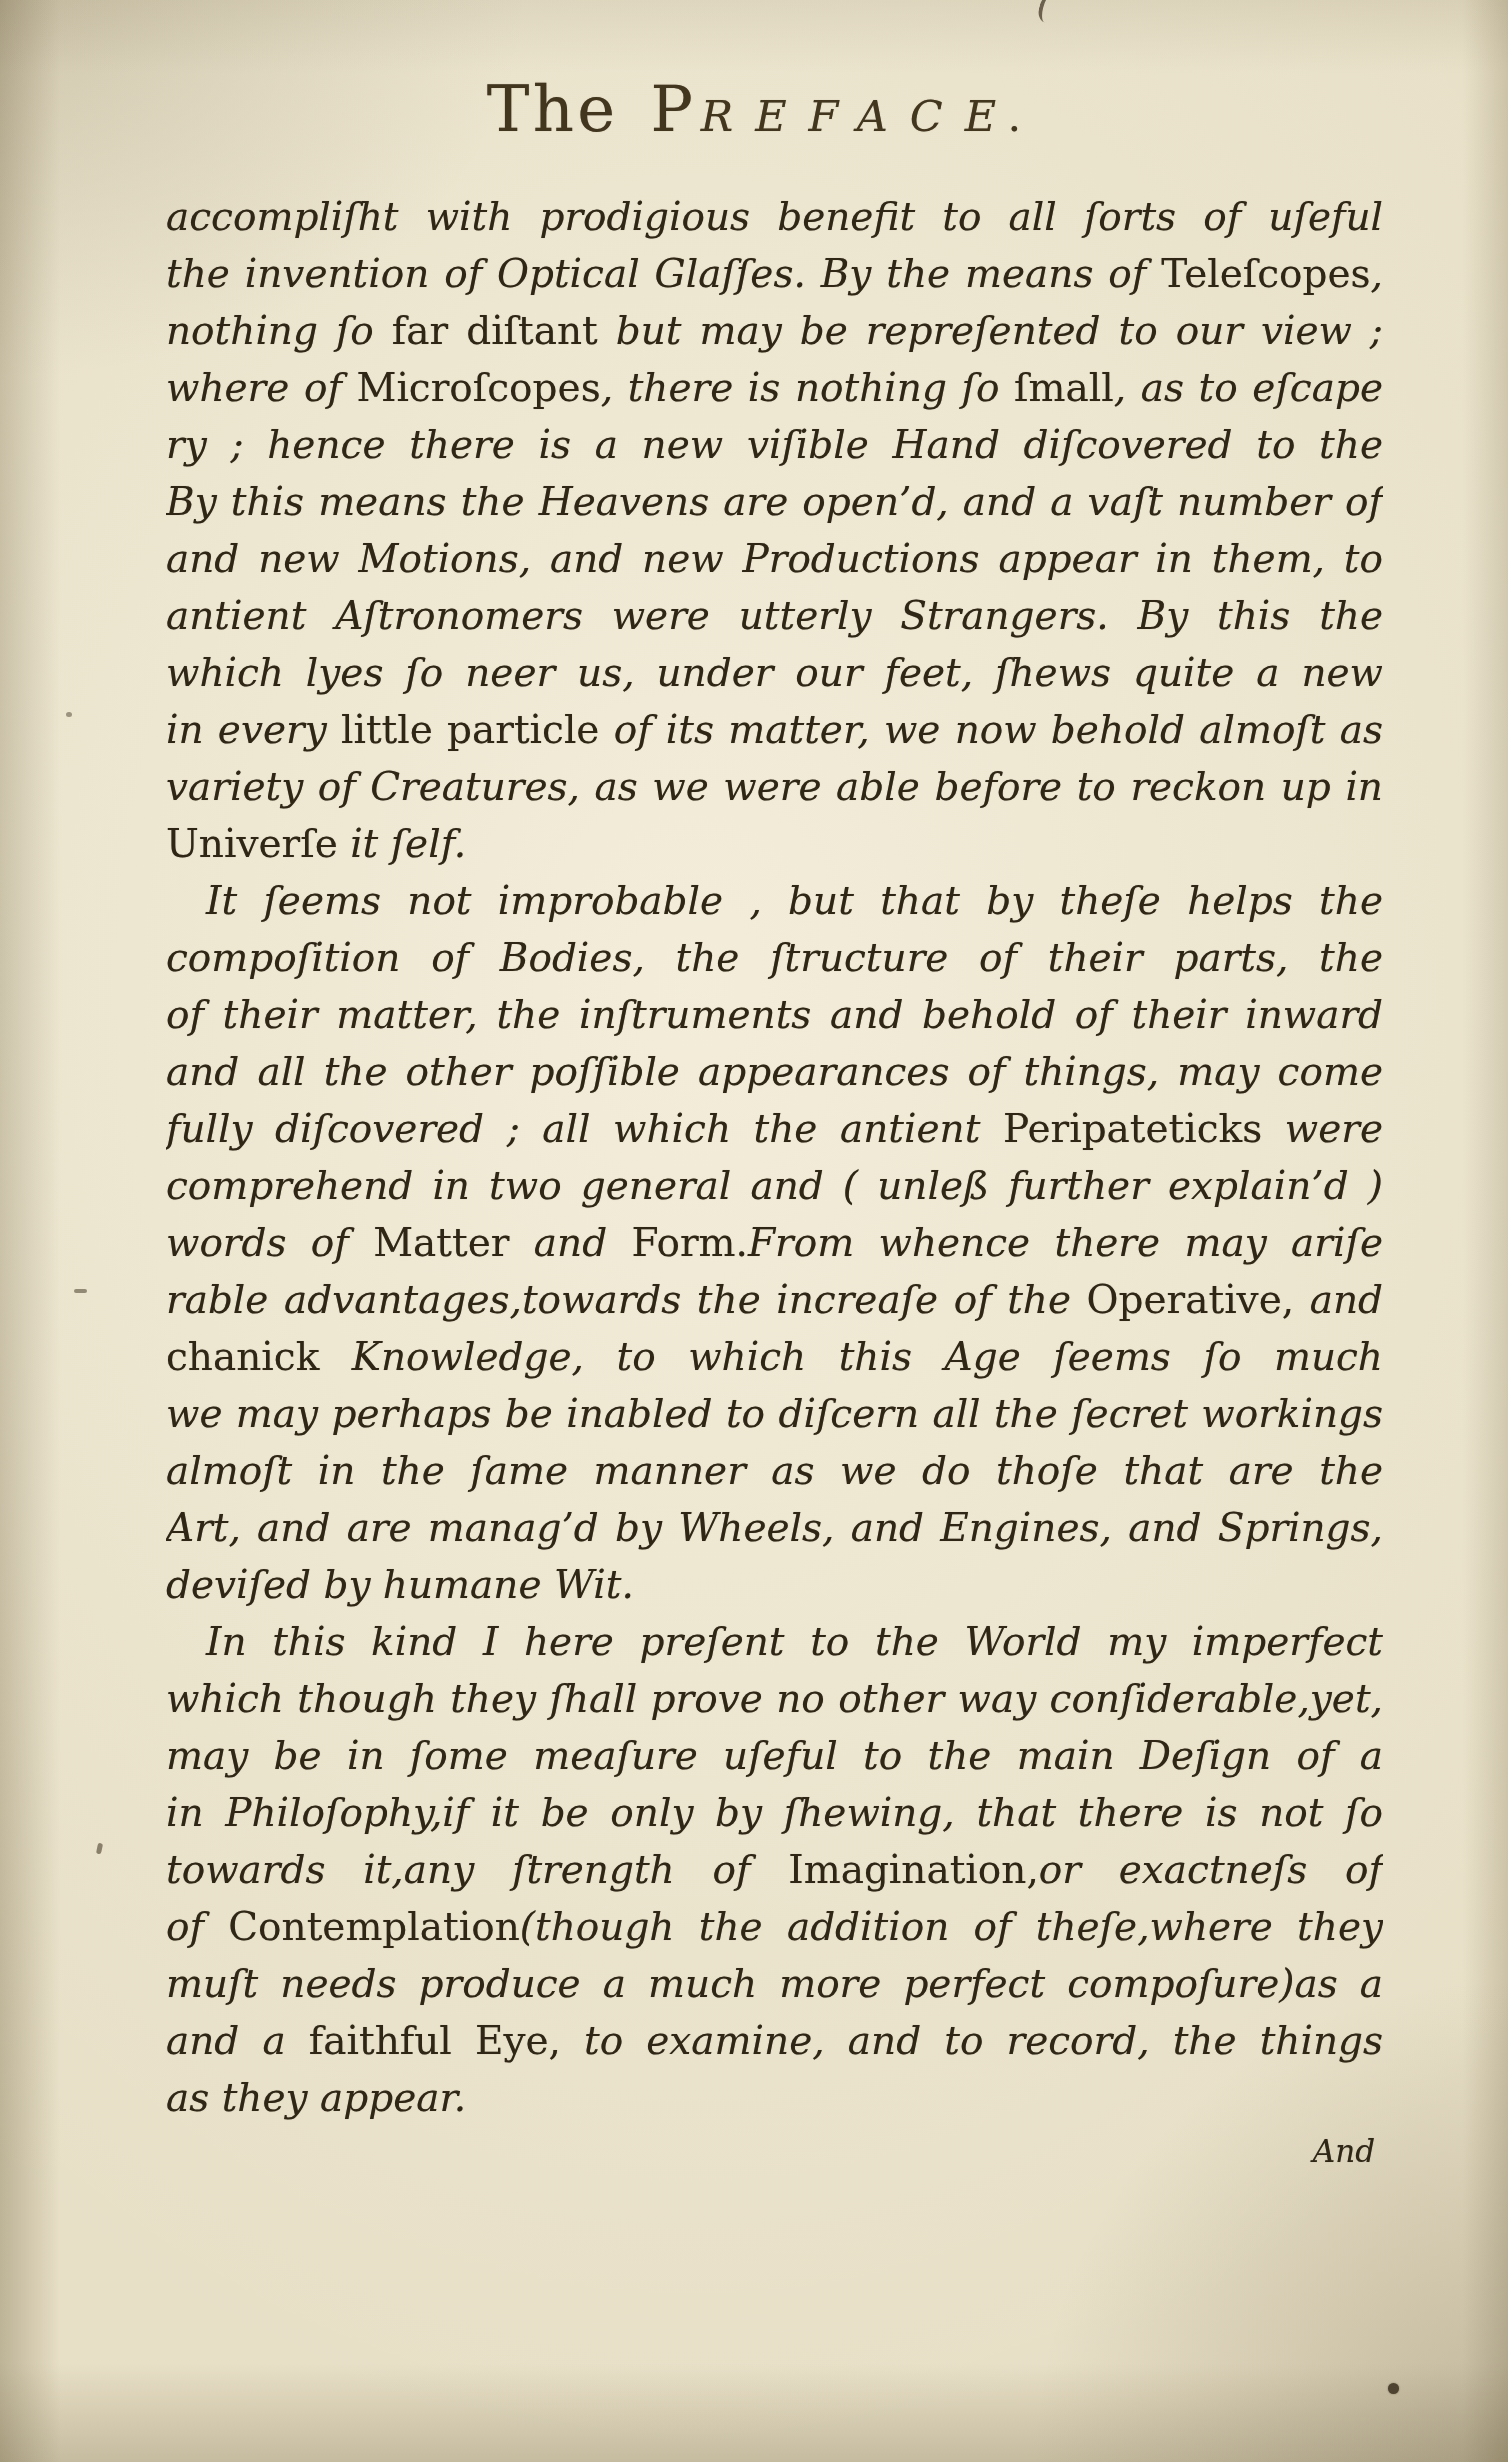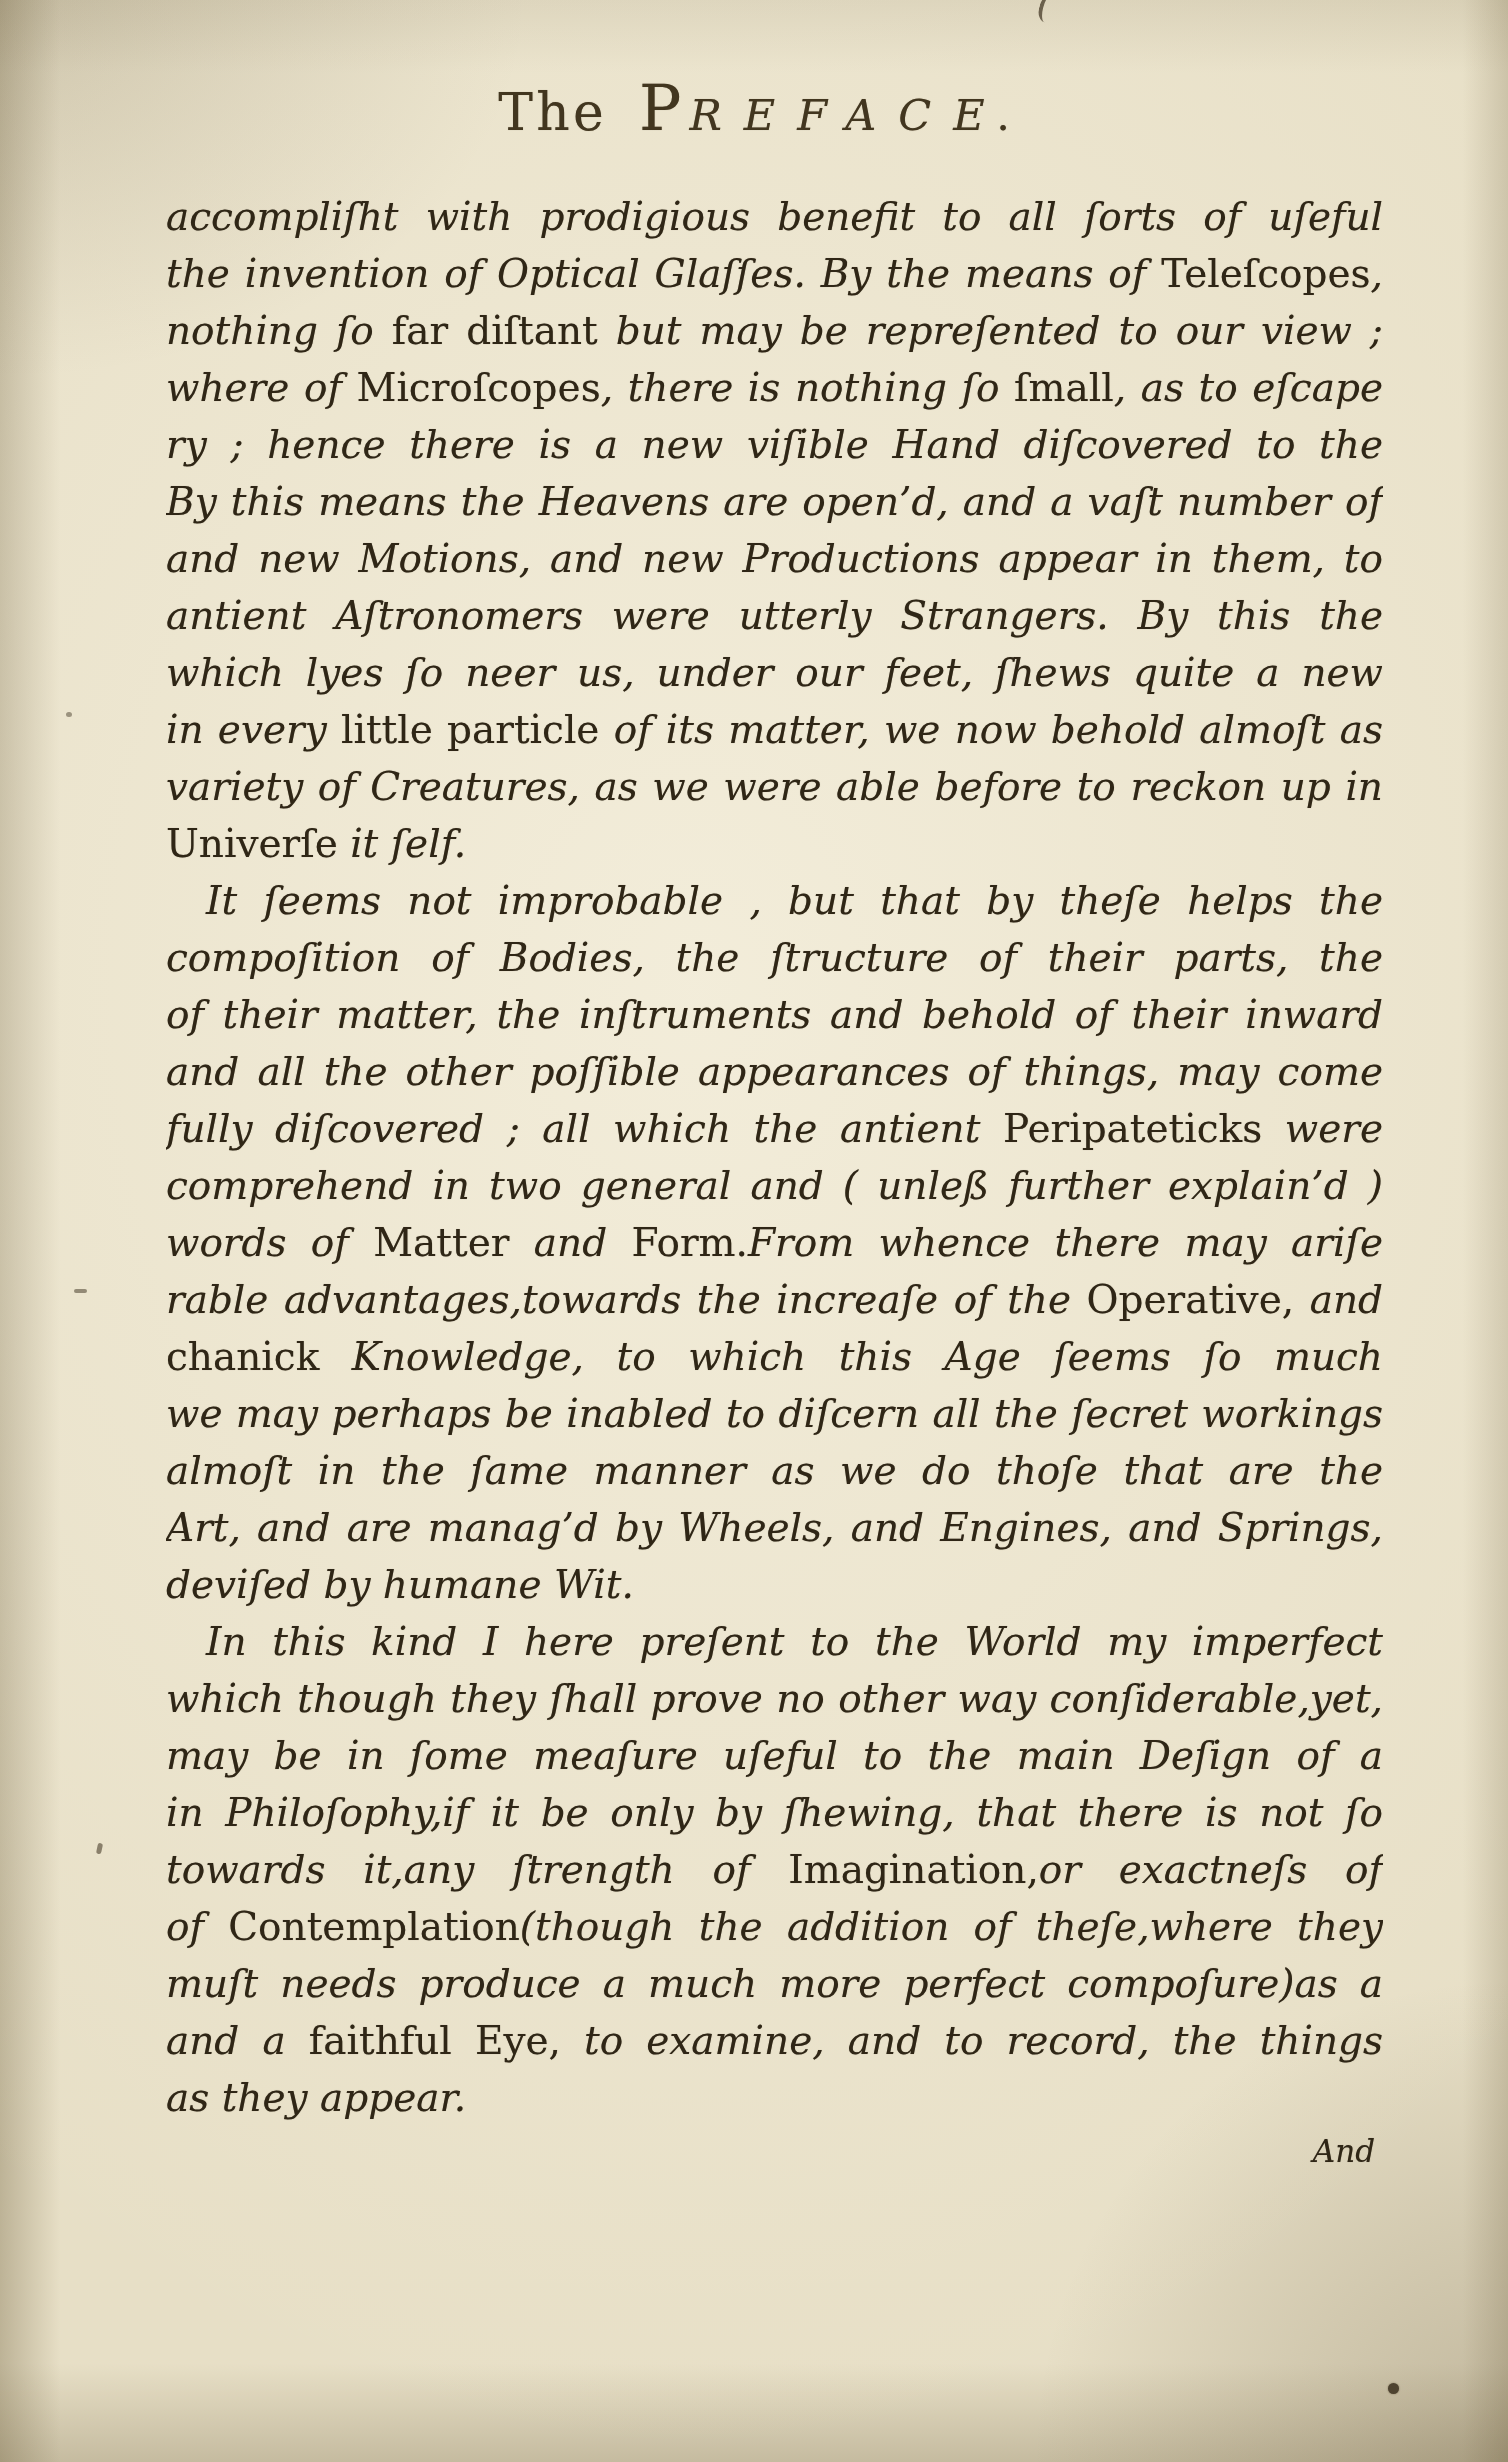--- a/index.html
+++ b/index.html
@@ -18,21 +18,21 @@
       linear-gradient(270deg, rgba(100,85,50,0.22) 0%, rgba(100,85,50,0) 3%),
       linear-gradient(0deg, rgba(100,85,50,0.26) 0%, rgba(100,85,50,0) 4%),
       linear-gradient(180deg, rgba(100,85,50,0.12) 0%, rgba(100,85,50,0) 3%);
   }
   .title{
     position:absolute; top:72px; left:0; width:100%;
     text-align:center; color:#42361f;
     text-shadow:0 0 0.7px rgba(60,48,25,0.5);
     white-space:nowrap;
   }
-  .t-lead   { font-size:52px; letter-spacing:3.3px; }
+  .t-lead   { font-size:64px; letter-spacing:3.3px; }
   .t-initial{ font-size:63px; margin-left:32px; }
   .t-rest   { font-size:43px; letter-spacing:22px; margin-left:8px;font-style:italic; }
   .t-period { font-size:43px; margin-left:-10.5px; }
 
   .text-block{
     position:absolute; left:166px; top:188px; width:1217px;
   }
   .line{
     font-style:italic;
     font-size:39px;

